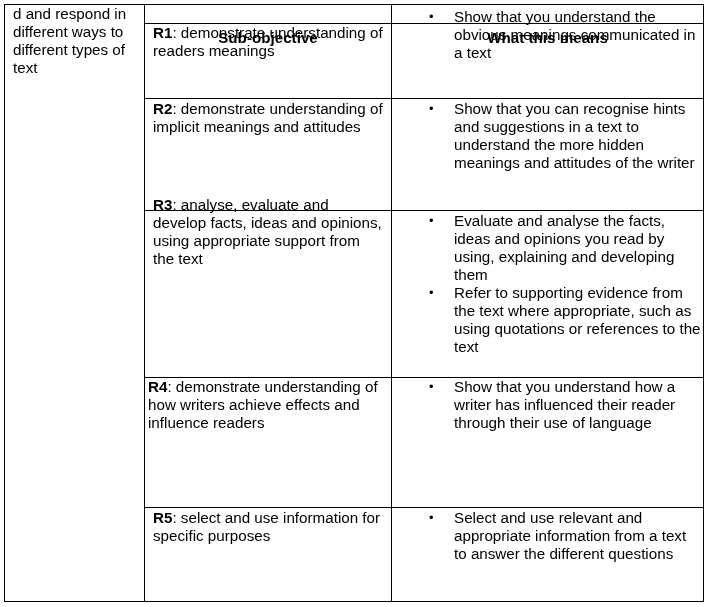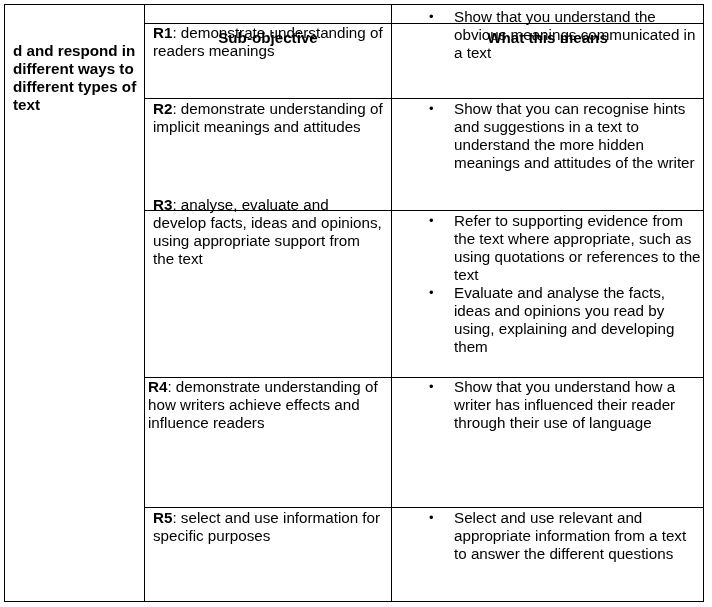--- a/index.html
+++ b/index.html
@@ -1,21 +1,21 @@
 <!DOCTYPE html>
 <html><head>
 <meta charset="utf-8">
 <style>
   html, body { margin:0; padding:0; background:#ffffff; }
   body { width:712px; height:607px; position:relative; overflow:hidden;
          font-family:"Liberation Sans", sans-serif; font-size:15.2px; color:#000; line-height:18px; }
   .v { position:absolute; background:#000; width:1px; }
   .h { position:absolute; background:#000; height:1px; }
   .cell { position:absolute; box-sizing:border-box; }
-  .obj { font-weight:bold;margin-top:37px; }
+  .obj { font-weight:normal; }
   .hdr { font-weight:bold; text-align:center;margin-top:24px; }
   ul { margin:0; padding:0; list-style:none; }
   li { position:relative; padding-left:57px; }
   li::before { content:"\2022"; position:absolute; left:32px; top:0; font-size:13px; }
   b { font-weight:bold;margin-top:38px; }
 </style>
 </head>
 <body>
 
 <div class="v" style="left:4px;top:4px;height:598px;"></div>
@@ -46,22 +46,22 @@
   <b>R2</b><span>: demonstrate understanding of implicit meanings and attitudes</span>
 </div>
 <ul class="cell" style="left:397px;top:100px;width:306px;">
   <li>Show that you can recognise hints and suggestions in a text to understand the more hidden meanings and attitudes of the writer</li>
 </ul>
 
 <div class="cell" style="left:153px;top:196px;width:232px;">
   <b>R3</b><span>: analyse, evaluate and develop facts, ideas and opinions, using appropriate support from the text</span>
 </div>
 <ul class="cell" style="left:397px;top:212px;width:306px;">
+  <li>Evaluate and analyse the facts, ideas and opinions you read by using, explaining and developing them</li>
   <li>Refer to supporting evidence from the text where appropriate, such as using quotations or references to the text</li>
-  <li>Evaluate and analyse the facts, ideas and opinions you read by using, explaining and developing them</li>
 </ul>
 
 <div class="cell" style="left:148px;top:378px;width:236px;">
   <b>R4</b><span>: demonstrate understanding of how writers achieve effects and influence readers</span>
 </div>
 <ul class="cell" style="left:397px;top:378px;width:306px;">
   <li>Show that you understand how a writer has influenced their reader through their use of language</li>
 </ul>
 
 <div class="cell" style="left:153px;top:509px;width:236px;">

